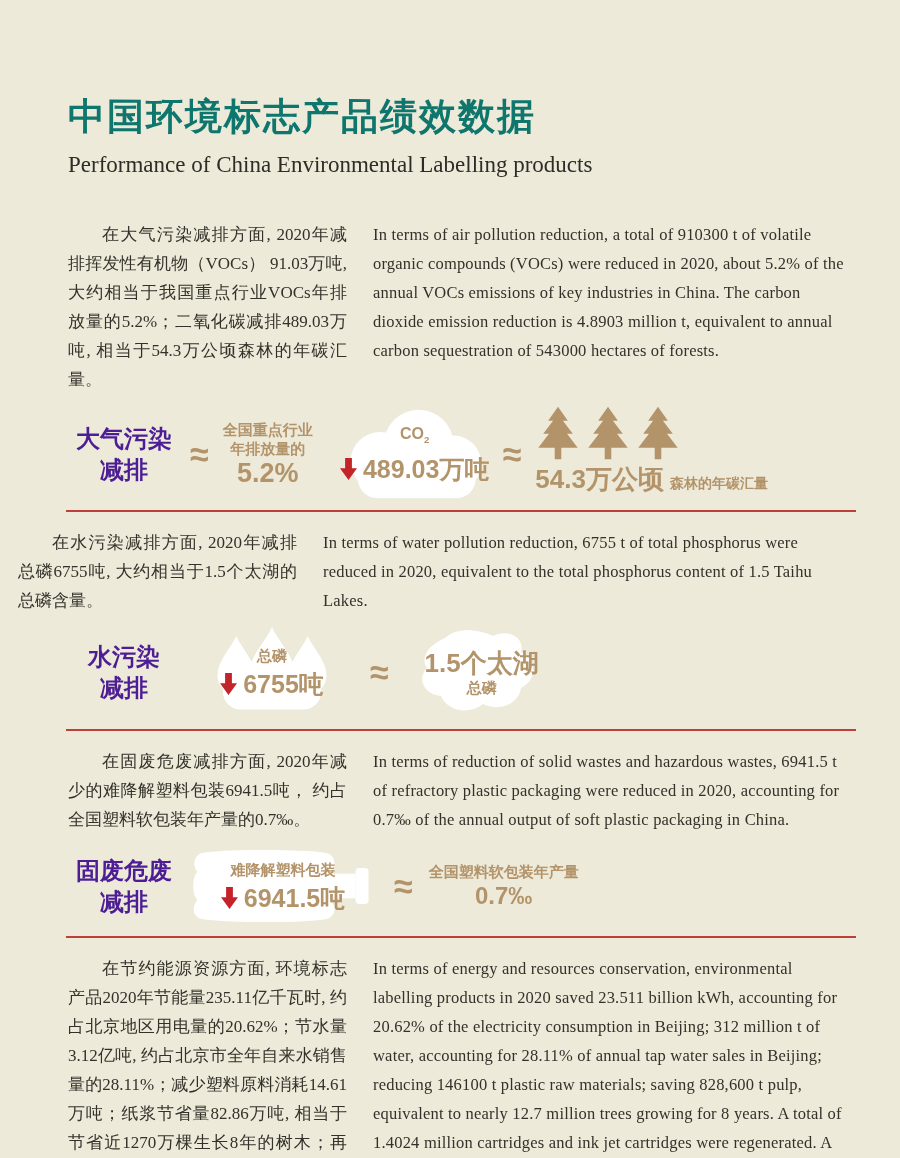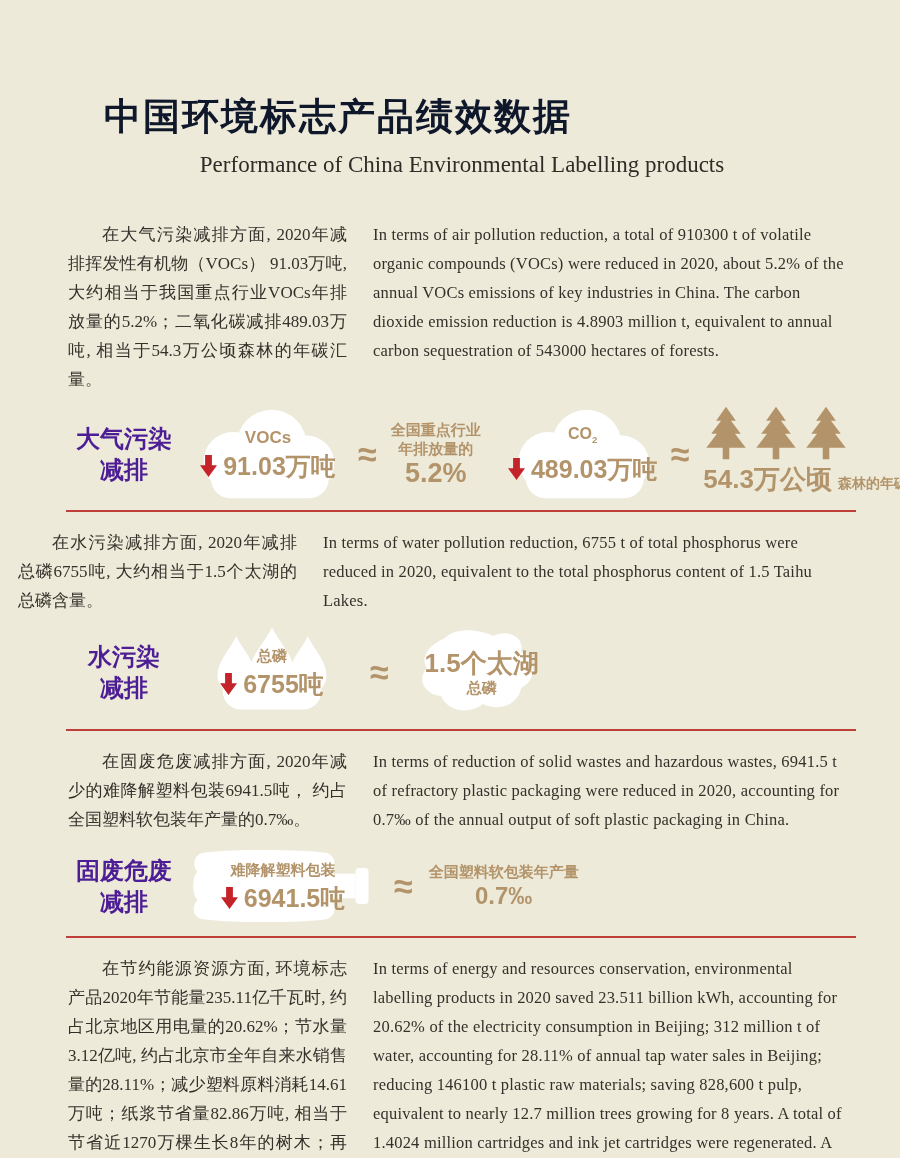--- a/index.html
+++ b/index.html
@@ -9,32 +9,31 @@
     font-family:"Liberation Serif", serif;
     color:#33312a;
     width:900px;
     height:1158px;
     overflow:hidden;
   }
   .page { width:900px; height:1158px; padding:92px 0 0 0; position:relative; }
 
   
   .title {
-    color:#0f172a;
+    color:#0f766e;
     font-size:37px;
     font-weight:bold;
     letter-spacing:2px;
-    padding:0 44px 0 104px;
+    padding:0 44px 0 68px;
     font-family:"Liberation Serif", serif;
   }
   .subtitle {
     font-size:23px;
     padding:10px 44px 0 68px;
     color:#2e2c26;
-    text-align:center;
   }
 
   
   .paras {
     display:flex;
     gap:26px;
     padding:0 46px 0 68px;
     margin-top:42px;
   }
   .zh-col {
@@ -139,37 +138,20 @@
     <div class="zh-col">在大气污染减排方面, 2020年减排挥发性有机物（VOCs） 91.03万吨, 大约相当于我国重点行业VOCs年排放量的5.2%；二氧化碳减排489.03万吨, 相当于54.3万公顷森林的年碳汇量。</div>
     <div class="en-col">In terms of air pollution reduction, a total of 910300 t of volatile organic compounds (VOCs) were reduced in 2020, about 5.2% of the annual VOCs emissions of key industries in China. The carbon dioxide emission reduction is 4.8903 million t, equivalent to annual carbon sequestration of 543000 hectares of forests.</div>
   </div>
 
   <div class="info-row" style="margin-top:14px; height:92px;">
     <div class="row-label">
       <div>大气污染</div>
       <div>减排</div>
     </div>
 
-    <div class="icon-box" style="width:152px; height:92px; margin-left:16px;">
-      <svg class="bg" viewBox="0 0 160 100">
-        <circle cx="42" cy="58" r="32" fill="#fff"></circle>
-        <circle cx="84" cy="40" r="38" fill="#fff"></circle>
-        <circle cx="122" cy="60" r="30" fill="#fff"></circle>
-        <rect x="18" y="56" width="128" height="42" rx="21" fill="#fff"></rect>
-      </svg>
-      <div class="icon-inner">
-        <div class="small-cap tan" style="font-size:17px;">VOCs</div>
-        <div class="val-row" style="margin-top:4px;">
-          <svg class="arrow-icon" viewBox="0 0 20 26">
-            <path d="M6 0 h8 v12 h6 L10 26 L0 12 h6 Z" fill="#c5232a"></path>
-          </svg>
-          <span class="big-val tan">91.03万吨</span>
-        </div>
-      </div>
-    </div>
 
     <div class="approx" style="margin-left:14px;">≈</div>
 
     <div class="stat-col" style="margin-left:14px;">
       <div class="small-cap tan">
         <div>全国重点行业</div>
         <div>年排放量的</div>
       </div>
       <div class="big-val tan" style="font-size:27px;">5.2%</div>
     </div>

